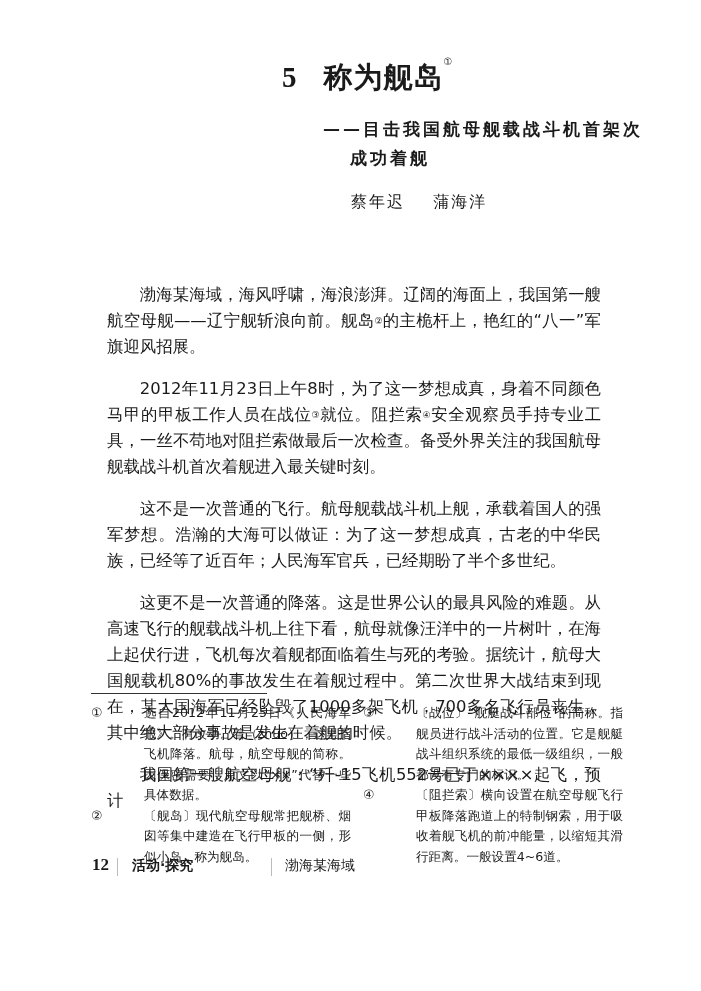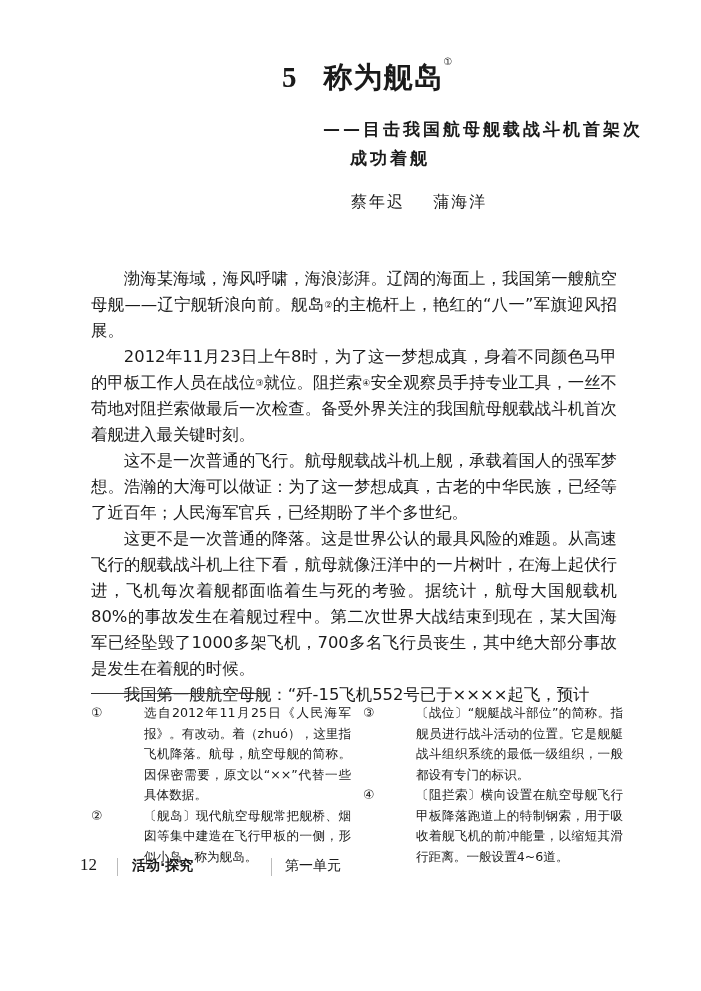--- a/index.html
+++ b/index.html
@@ -8,30 +8,30 @@
   .abs { position:absolute; }
   .title { left:282px; top:58px; font-size:29px; font-weight:bold; letter-spacing:1px; white-space:nowrap;
            font-family:"DejaVu Sans", "Liberation Sans", sans-serif; }
   .title .num { margin-right:26px; font-family:"Liberation Serif", serif; }
   .title sup { font-size:10px; font-weight:normal; vertical-align:top; position:relative; top:-2px; }
   .subtitle { left:323px; top:115px; font-size:17px; line-height:29px; letter-spacing:3px; width:320px;font-weight:bold; }
   .subtitle .l2 { padding-left:27px; }
   .authors { left:351px; top:192px; font-size:16px; letter-spacing:2px; white-space:pre; }
   .body-text { left:91px; top:266px; width:526px; font-size:16.4px; line-height:26px; text-align:justify;
                font-family:"DejaVu Sans", "Liberation Sans", sans-serif; }
-  .body-text p { margin:0; text-indent:2em; }
+  .body-text p { margin:16px; text-indent:2em; }
   .body-text sup { font-size:9px; vertical-align:top; }
   .rule { left:91px; top:693px; width:176px; height:1px; background:#333; }
   .fn-col { top:703px; width:260px; font-size:12.6px; line-height:20.5px;
             font-family:"DejaVu Sans", "Liberation Sans", sans-serif; }
   .fn { display:flex; margin:0; }
   .fn .mk { flex:0 0 22px; }
   .fn .tx { flex:1; text-align:justify;margin-left:31px; }
   .footer { top:857px; font-size:14px; font-family:"DejaVu Sans", "Liberation Sans", sans-serif; }
-  .pg { left:80px; font-weight:normal; font-family:"Liberation Serif", serif; font-size:17px; top:855px; }
+  .pg { left:92px; font-weight:bold; font-family:"Liberation Serif", serif; font-size:17px; top:855px; }
   .sep { width:1px; height:18px; background:#bbb; top:858px; }
   .sec { left:132px; font-weight:bold; }
   .unit { left:285px; }
 </style>
 </head>
 <body>
 
 <div class="abs title"><span class="num">5</span><span>称为舰岛</span><sup>①</sup></div>
 
 <div class="abs subtitle">
@@ -70,13 +70,13 @@
   <div class="fn">
       <span class="mk">④</span>
       <span class="tx">〔阻拦索〕横向设置在航空母舰飞行甲板降落跑道上的特制钢索，用于吸收着舰飞机的前冲能量，以缩短其滑行距离。一般设置4~6道。</span>
     </div>
 </div>
 
 <div class="abs footer pg">12</div>
 <div class="abs sep" style="left:117px;"></div>
 <div class="abs footer sec">活动·探究</div>
 <div class="abs sep" style="left:271px;"></div>
-<div class="abs footer unit">第一单元</div>
+<div class="abs footer unit">渤海某海域</div>
 
 </body></html>

